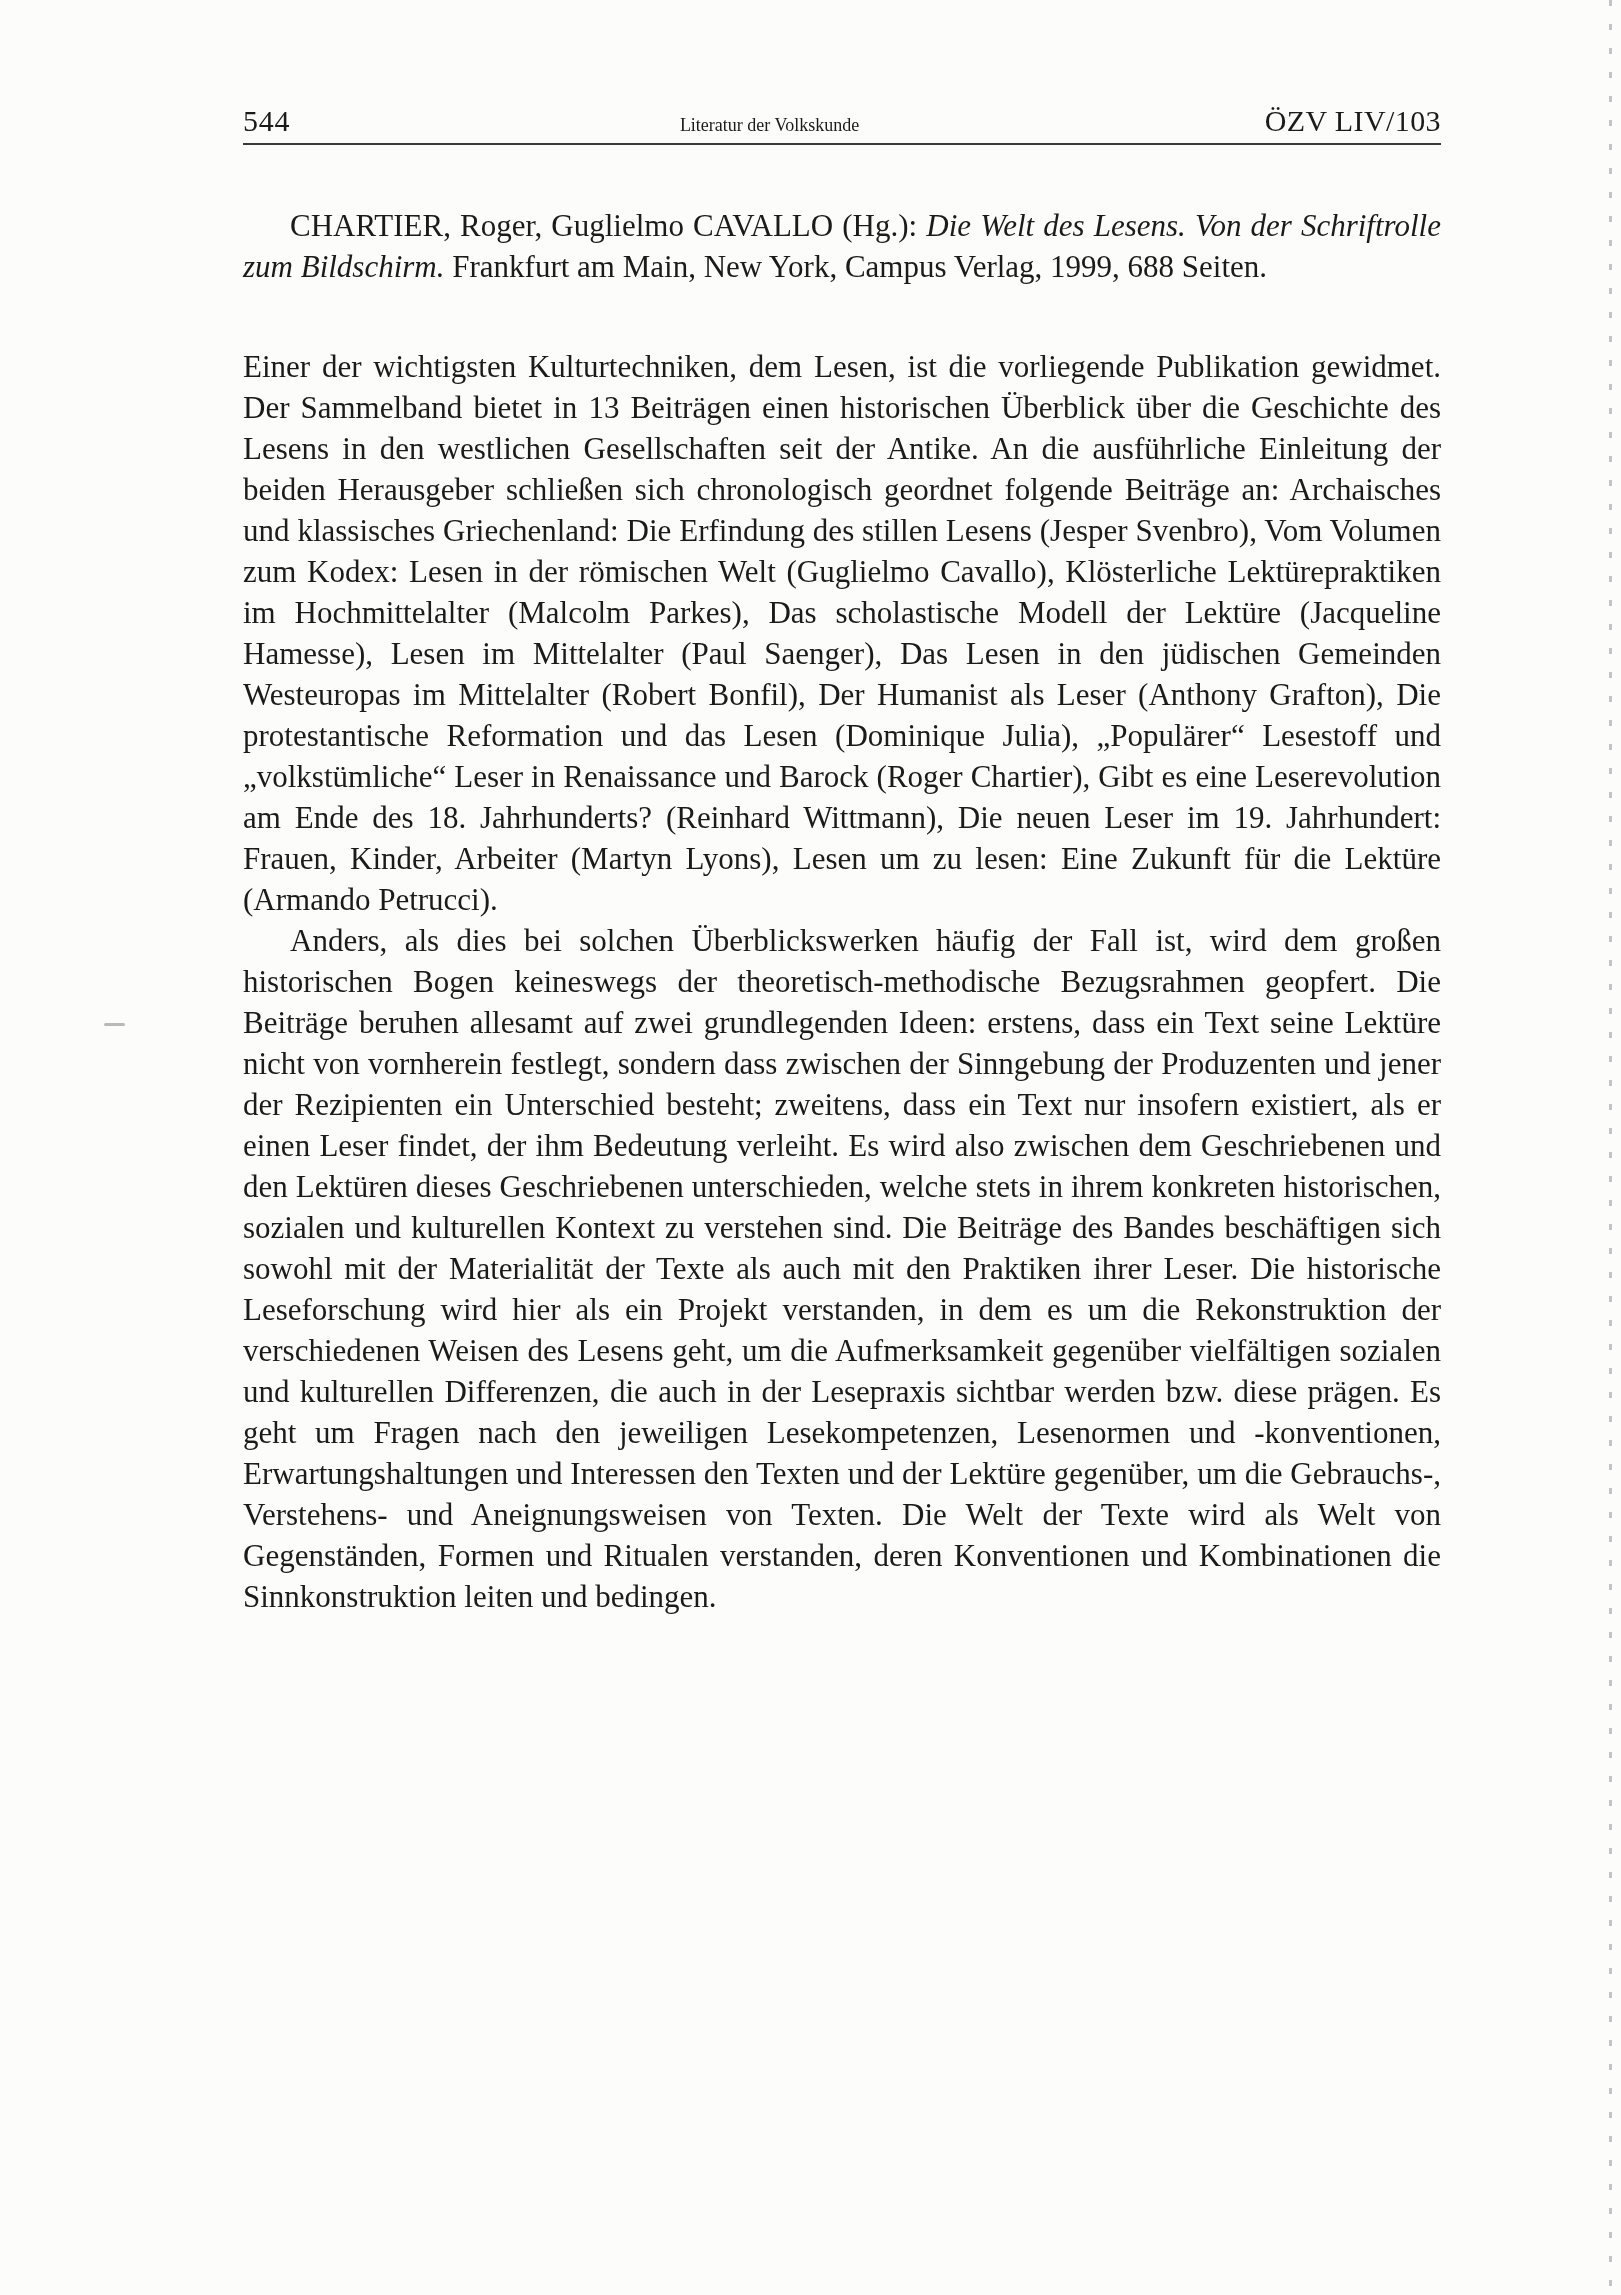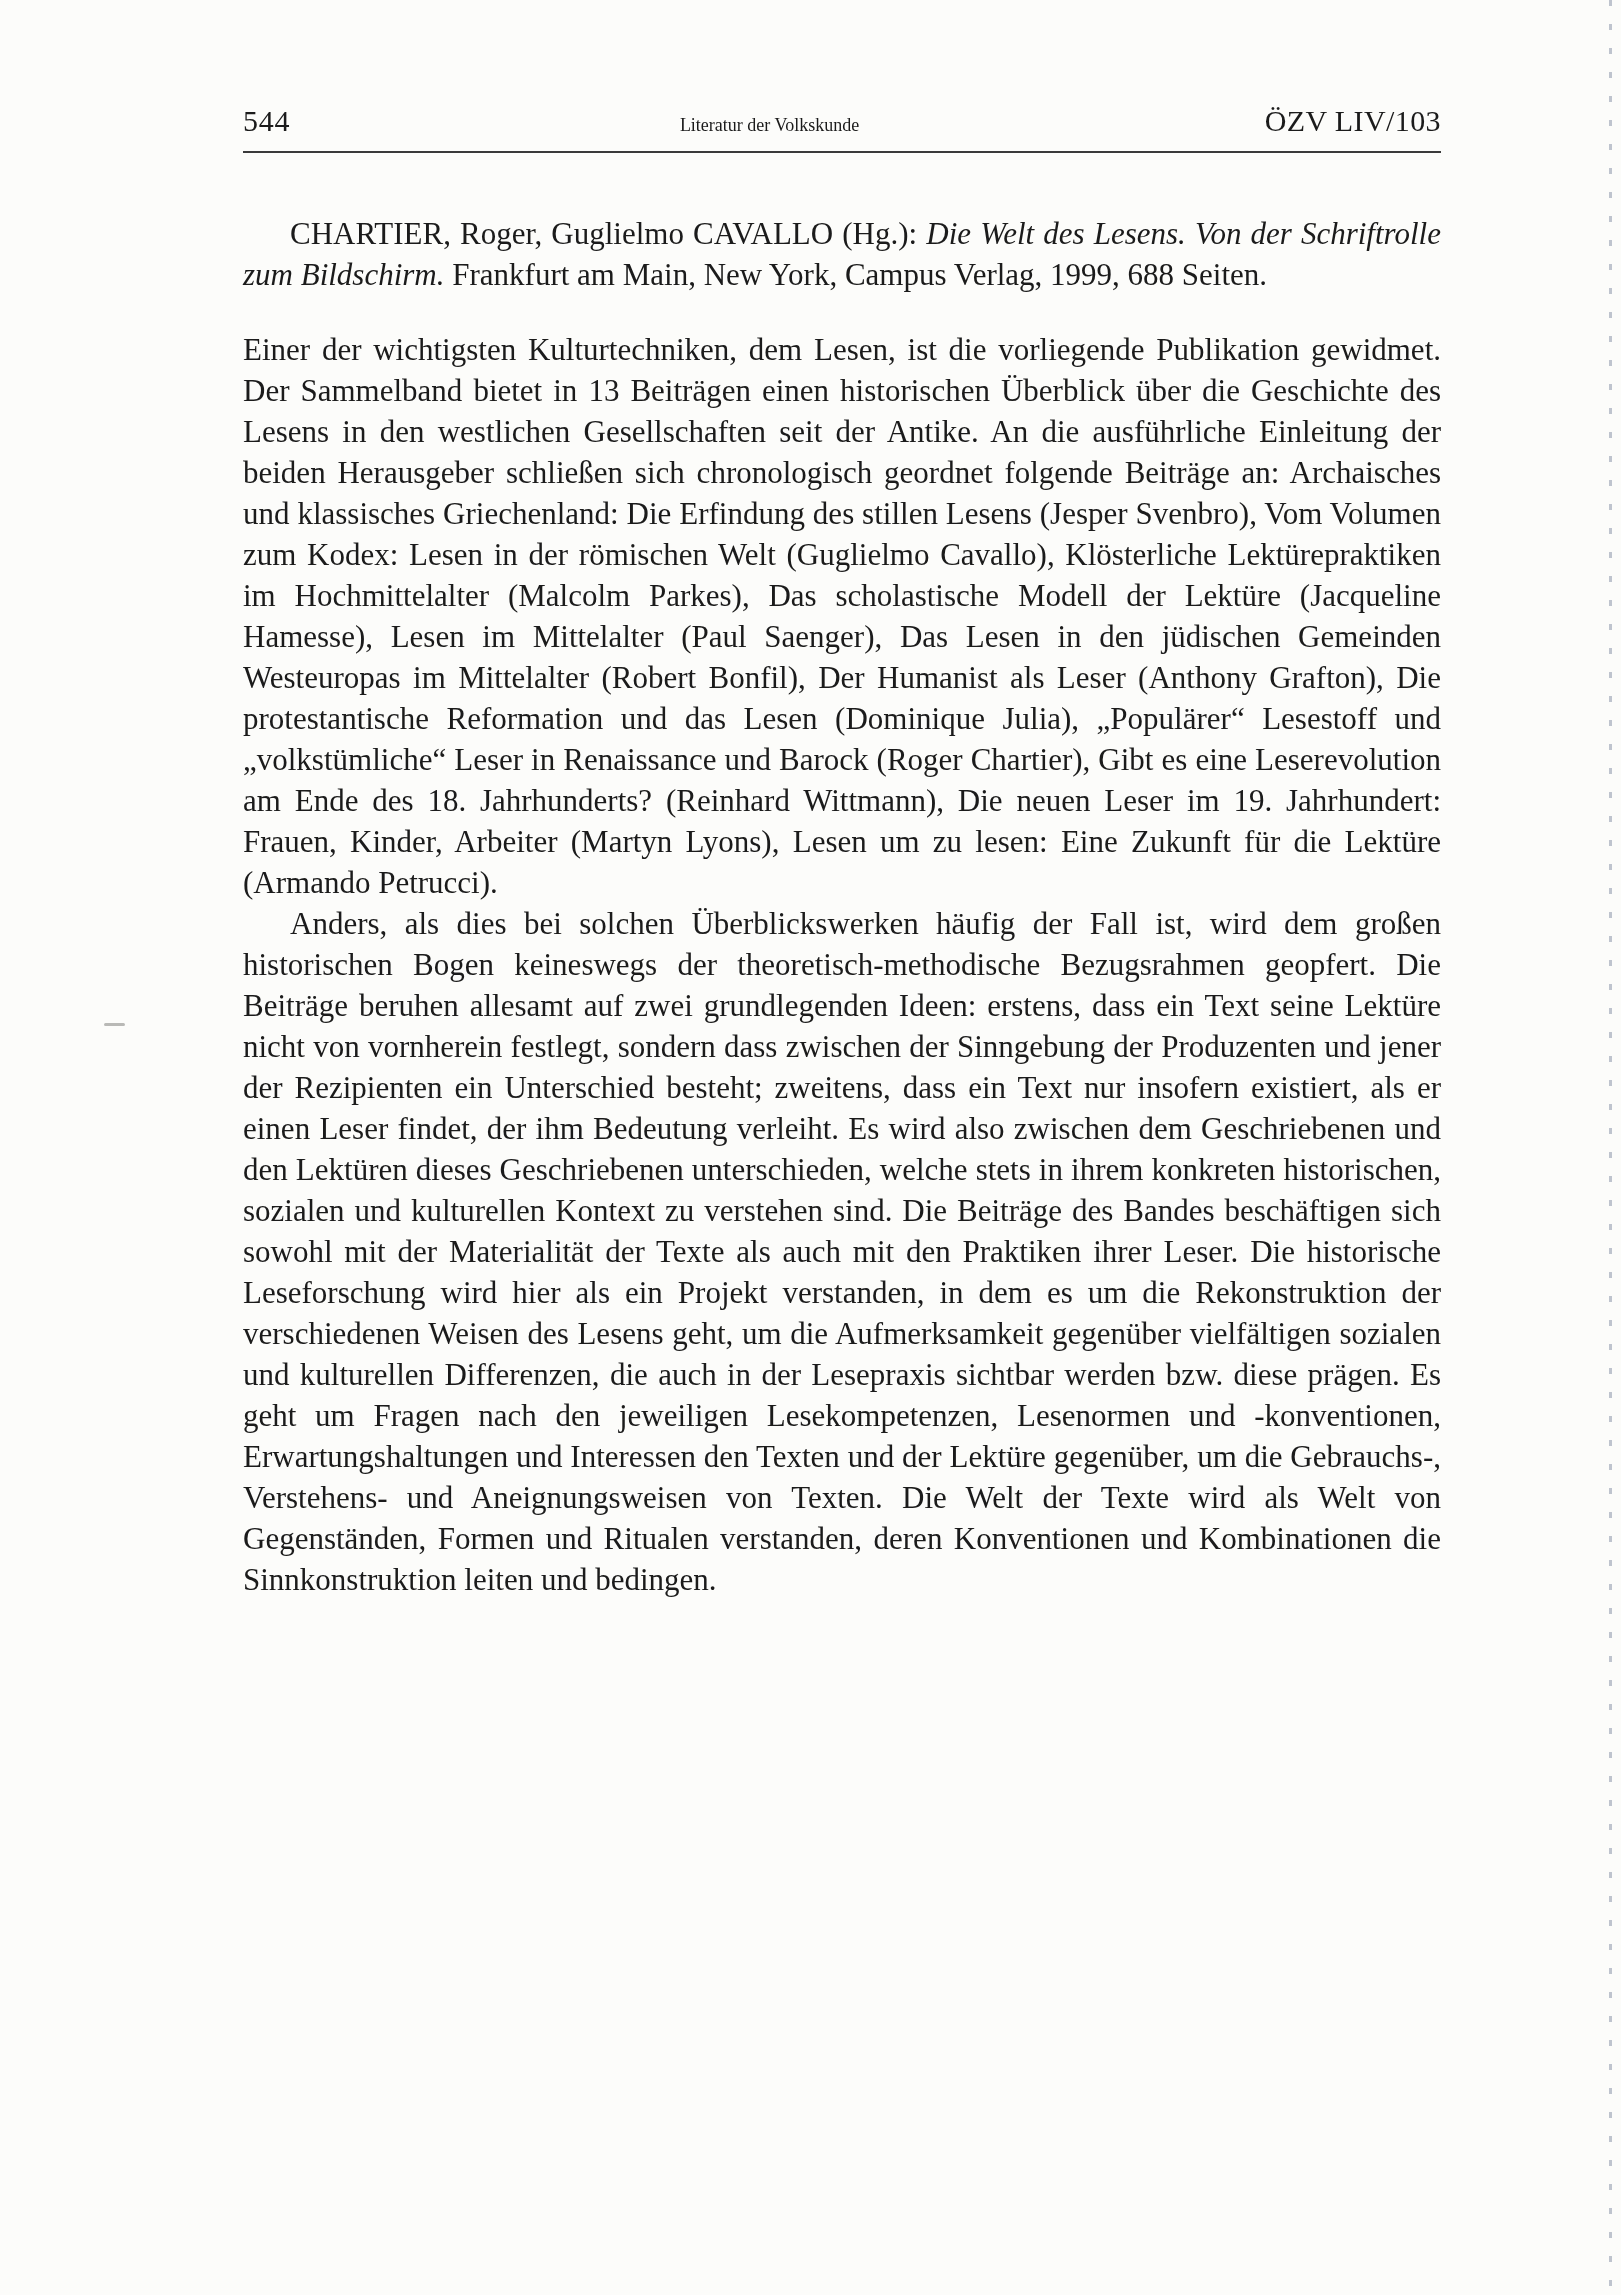--- a/index.html
+++ b/index.html
@@ -18,21 +18,21 @@
   .content {
     position: absolute;
     left: 243px;
     top: 104px;
     width: 1198px;
   }
   .page-header {
     display: flex;
     justify-content: space-between;
     align-items: baseline;
-    padding-bottom: 13px;
+    padding-bottom: 5px;
     border-bottom: 2.4px solid #3a3a3a;
   }
   .page-number {
     font-size: 30px;
     letter-spacing: 0.8px;
   }
   .journal-title {
     font-size: 18px;
     position: relative;
     left: -8px;
@@ -51,21 +51,21 @@
   .citation .italic {
     font-style: italic;
   }
   .body-paragraph {
     font-size: 31px;
     line-height: 41px;
     text-align: justify;
     margin: 0;
   }
   .body-paragraph.first {
-    margin-top: 34px;
+    margin-top: 59px;
     text-indent: 0;
   }
   .body-paragraph.indented {
     text-indent: 47px;
   }
   .scan-edge-artifact {
     position: absolute;
     top: 0;
     right: 9.7px;
     width: 3.2px;

